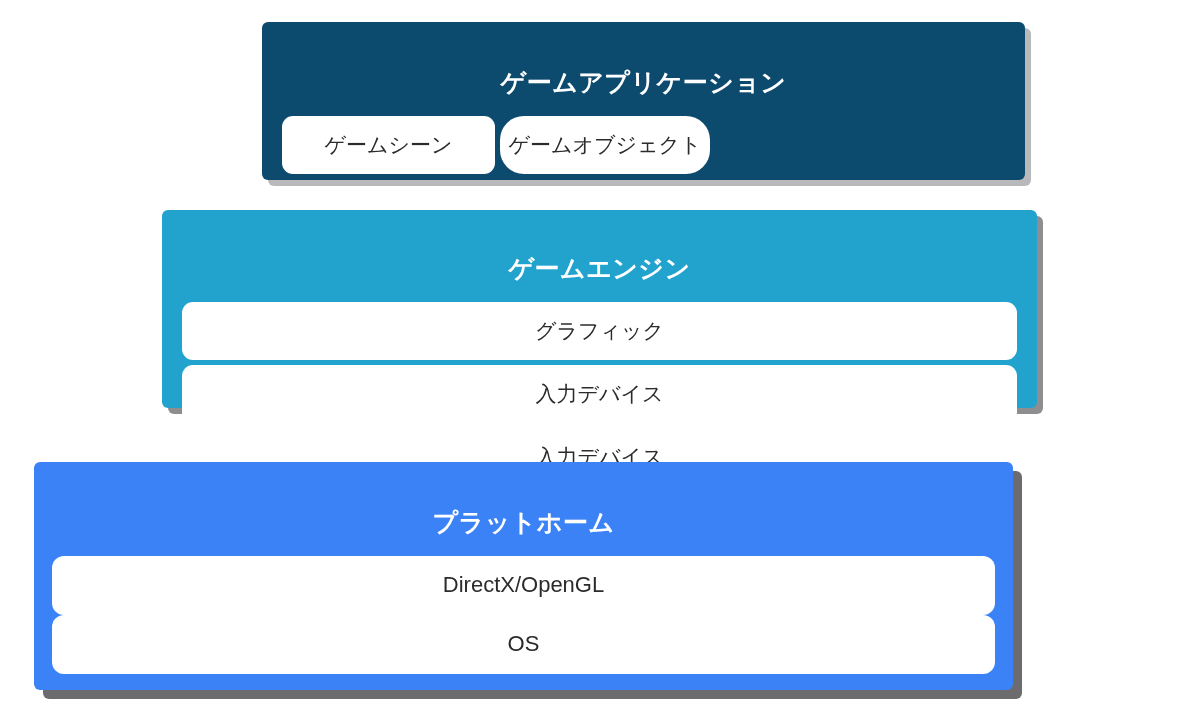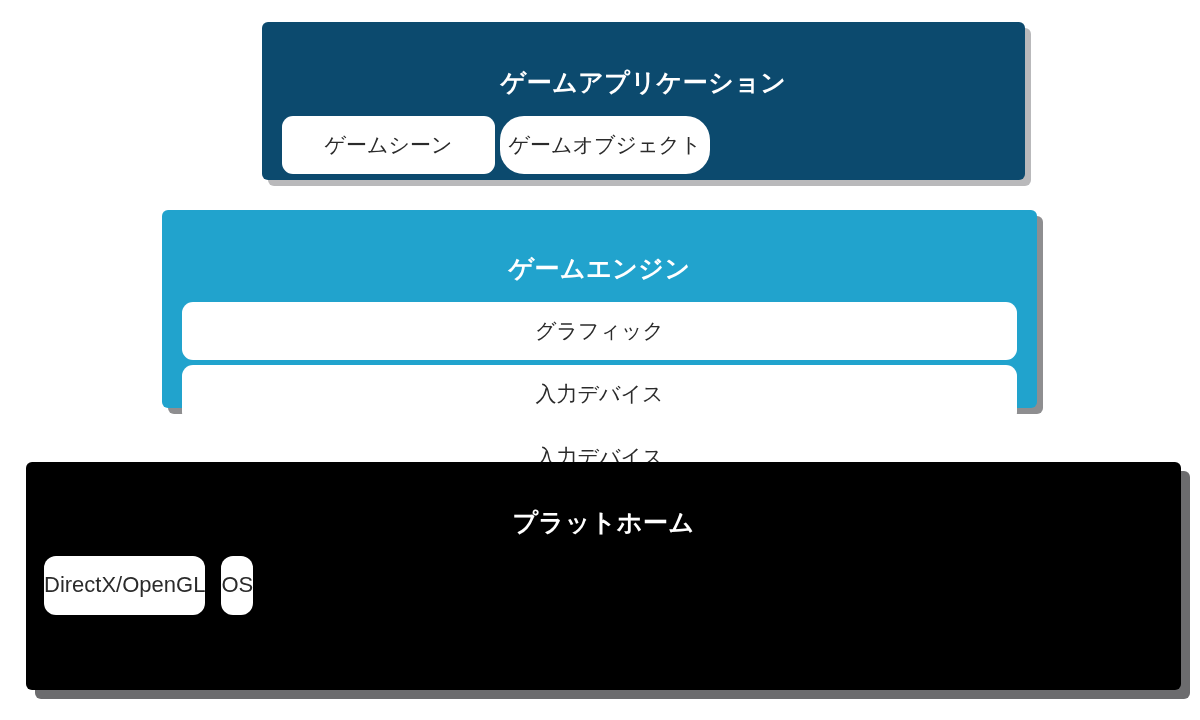--- a/index.html
+++ b/index.html
@@ -100,36 +100,36 @@
     grid-template-columns: 1fr;
     grid-auto-rows: 58px;
     gap: 5px;
   }
   #layer-engine .box {
     font-size: 21px;
   }
 
   
   #layer-platform {
-    left: 26px;
+    left: 34px;
     top: 462px;
-    width: 1155px;
+    width: 979px;
     height: 228px;
-    background: #000000;
+    background: #3b82f6;
     box-shadow: 9px 9px 0 0 #6c6c6e;
   }
   #layer-platform .layer-title {
     font-size: 25px;
     padding-top: 27px;
   }
   #layer-platform .stack {
     margin: 19px 18px 1px 18px;
     display: flex;
-    flex-direction: row;
-    gap: 16px;
+    flex-direction: column;
+    gap: 0;
   }
   #layer-platform .box {
     height: 59px;
     font-size: 22px;
     border-radius: 12px;
   }
 </style>
 </head>
 <body>
 

